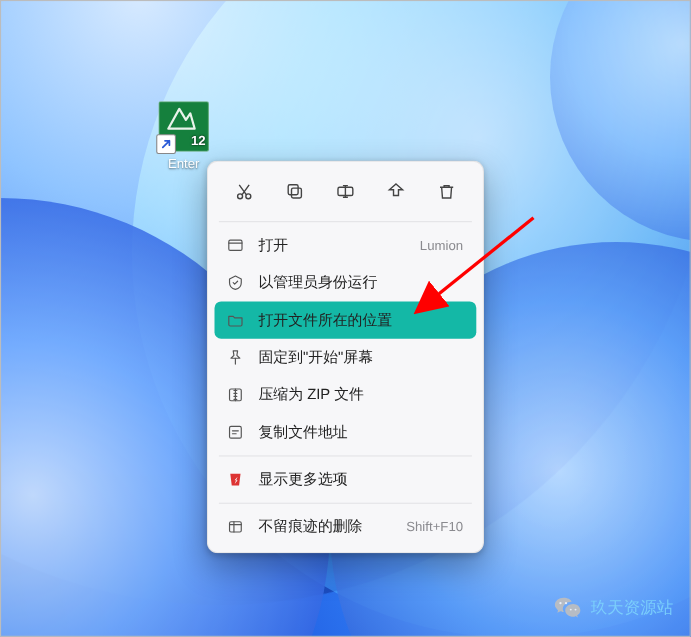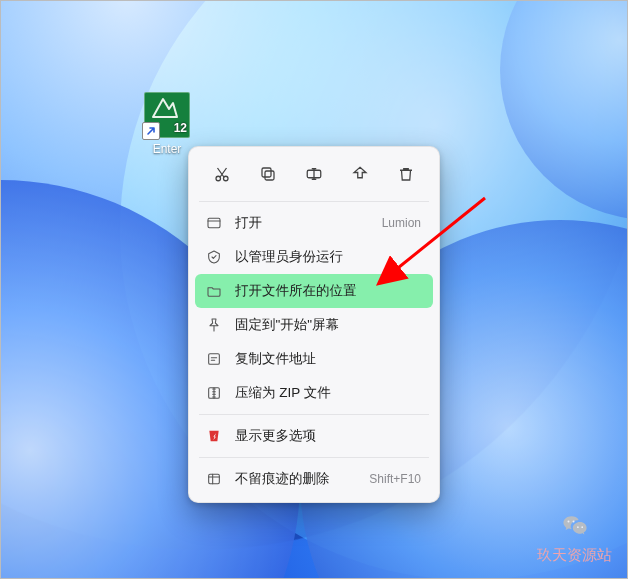--- a/index.html
+++ b/index.html
@@ -110,30 +110,29 @@
     gap:12px;
   }
   .cm-item .ic {
     width:18px; height:18px; flex:0 0 18px;
     display:flex; align-items:center; justify-content:center;
     color:#555;
   }
   .cm-item .label { flex:1 1 auto; white-space:nowrap; }
   .cm-item .accel { color:#8a8a8f; font-size:12px; }
   .cm-item .chev  { color:#8a8a8f; }
-  .cm-item.hovered { background:#86efac; }
+  .cm-item.hovered { background:#14b8a6; }
 
   
   .wm {
     position:absolute; right:16px; bottom:14px;
     display:flex; align-items:center; gap:8px;
-    color:#fca5a5; font-size:15px;
+    color:#7dd3fc; font-size:15px;
     text-shadow:none;
     opacity:0.9;
-    flex-direction:column;
   }
   .wm .bubble { width:26px; height:26px; position:relative; }
 
   
   .arrow {
     position:absolute;
     left:375px; top:190px;
     transform: rotate(0deg);
     pointer-events:none;
   }
@@ -242,33 +241,33 @@
             <path d="M9 3h6l-1 6 4 4H6l4-4z"></path>
             <path d="M12 13v8"></path>
           </svg>
         </span>
         <span class="label">固定到"开始"屏幕</span>
       </div>
       <div class="cm-item">
         <span class="ic">
           <svg width="16" height="16" viewBox="0 0 24 24" fill="none" stroke="currentColor" stroke-width="1.6" stroke-linecap="round" stroke-linejoin="round">
             <rect x="4" y="4" width="16" height="16" rx="2"></rect>
+            <path d="M12 4v16M10 6h4M10 10h4M10 14h4M10 18h4"></path>
+          </svg>
+        </span>
+        <span class="label">压缩为 ZIP 文件</span>
+      </div>
+      <div class="cm-item">
+        <span class="ic">
+          <svg width="16" height="16" viewBox="0 0 24 24" fill="none" stroke="currentColor" stroke-width="1.6" stroke-linecap="round" stroke-linejoin="round">
+            <rect x="4" y="4" width="16" height="16" rx="2"></rect>
             <path d="M8 10h8M8 14h5"></path>
           </svg>
         </span>
         <span class="label">复制文件地址</span>
-      </div>
-      <div class="cm-item">
-        <span class="ic">
-          <svg width="16" height="16" viewBox="0 0 24 24" fill="none" stroke="currentColor" stroke-width="1.6" stroke-linecap="round" stroke-linejoin="round">
-            <rect x="4" y="4" width="16" height="16" rx="2"></rect>
-            <path d="M12 4v16M10 6h4M10 10h4M10 14h4M10 18h4"></path>
-          </svg>
-        </span>
-        <span class="label">压缩为 ZIP 文件</span>
       </div>
     </div>
   <div class="cm-sep"></div>
   <div>
       <div class="cm-item">
         <span class="ic">
           <svg width="16" height="16" viewBox="0 0 24 24">
             <path fill="#d33" d="M5 4h14l-2 16H7z"></path>
             <path fill="#fff" d="M11 13l4-5-2 5h2l-4 5 2-5z"></path>
           </svg>

